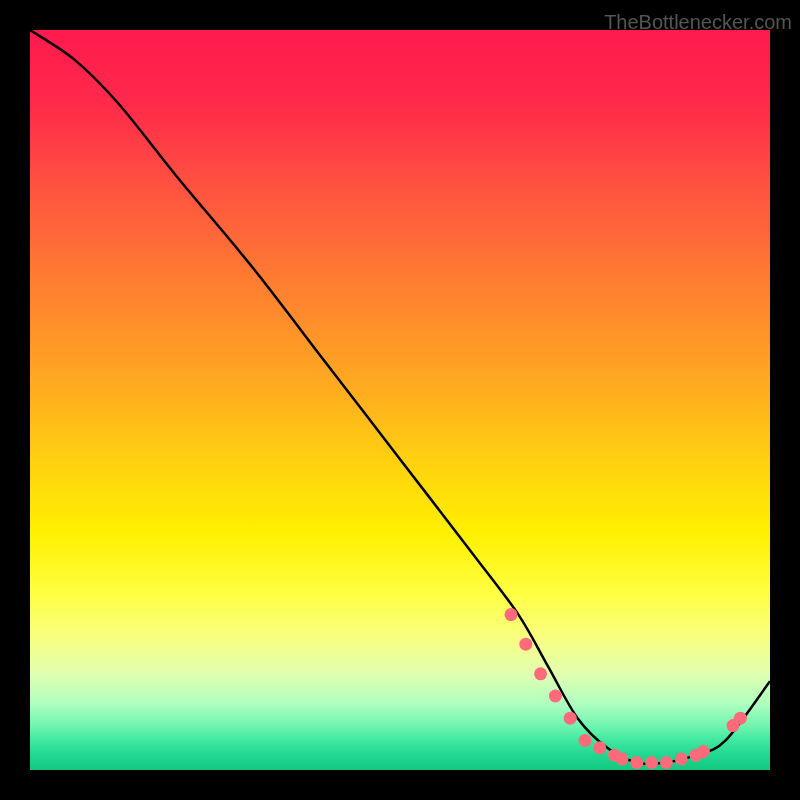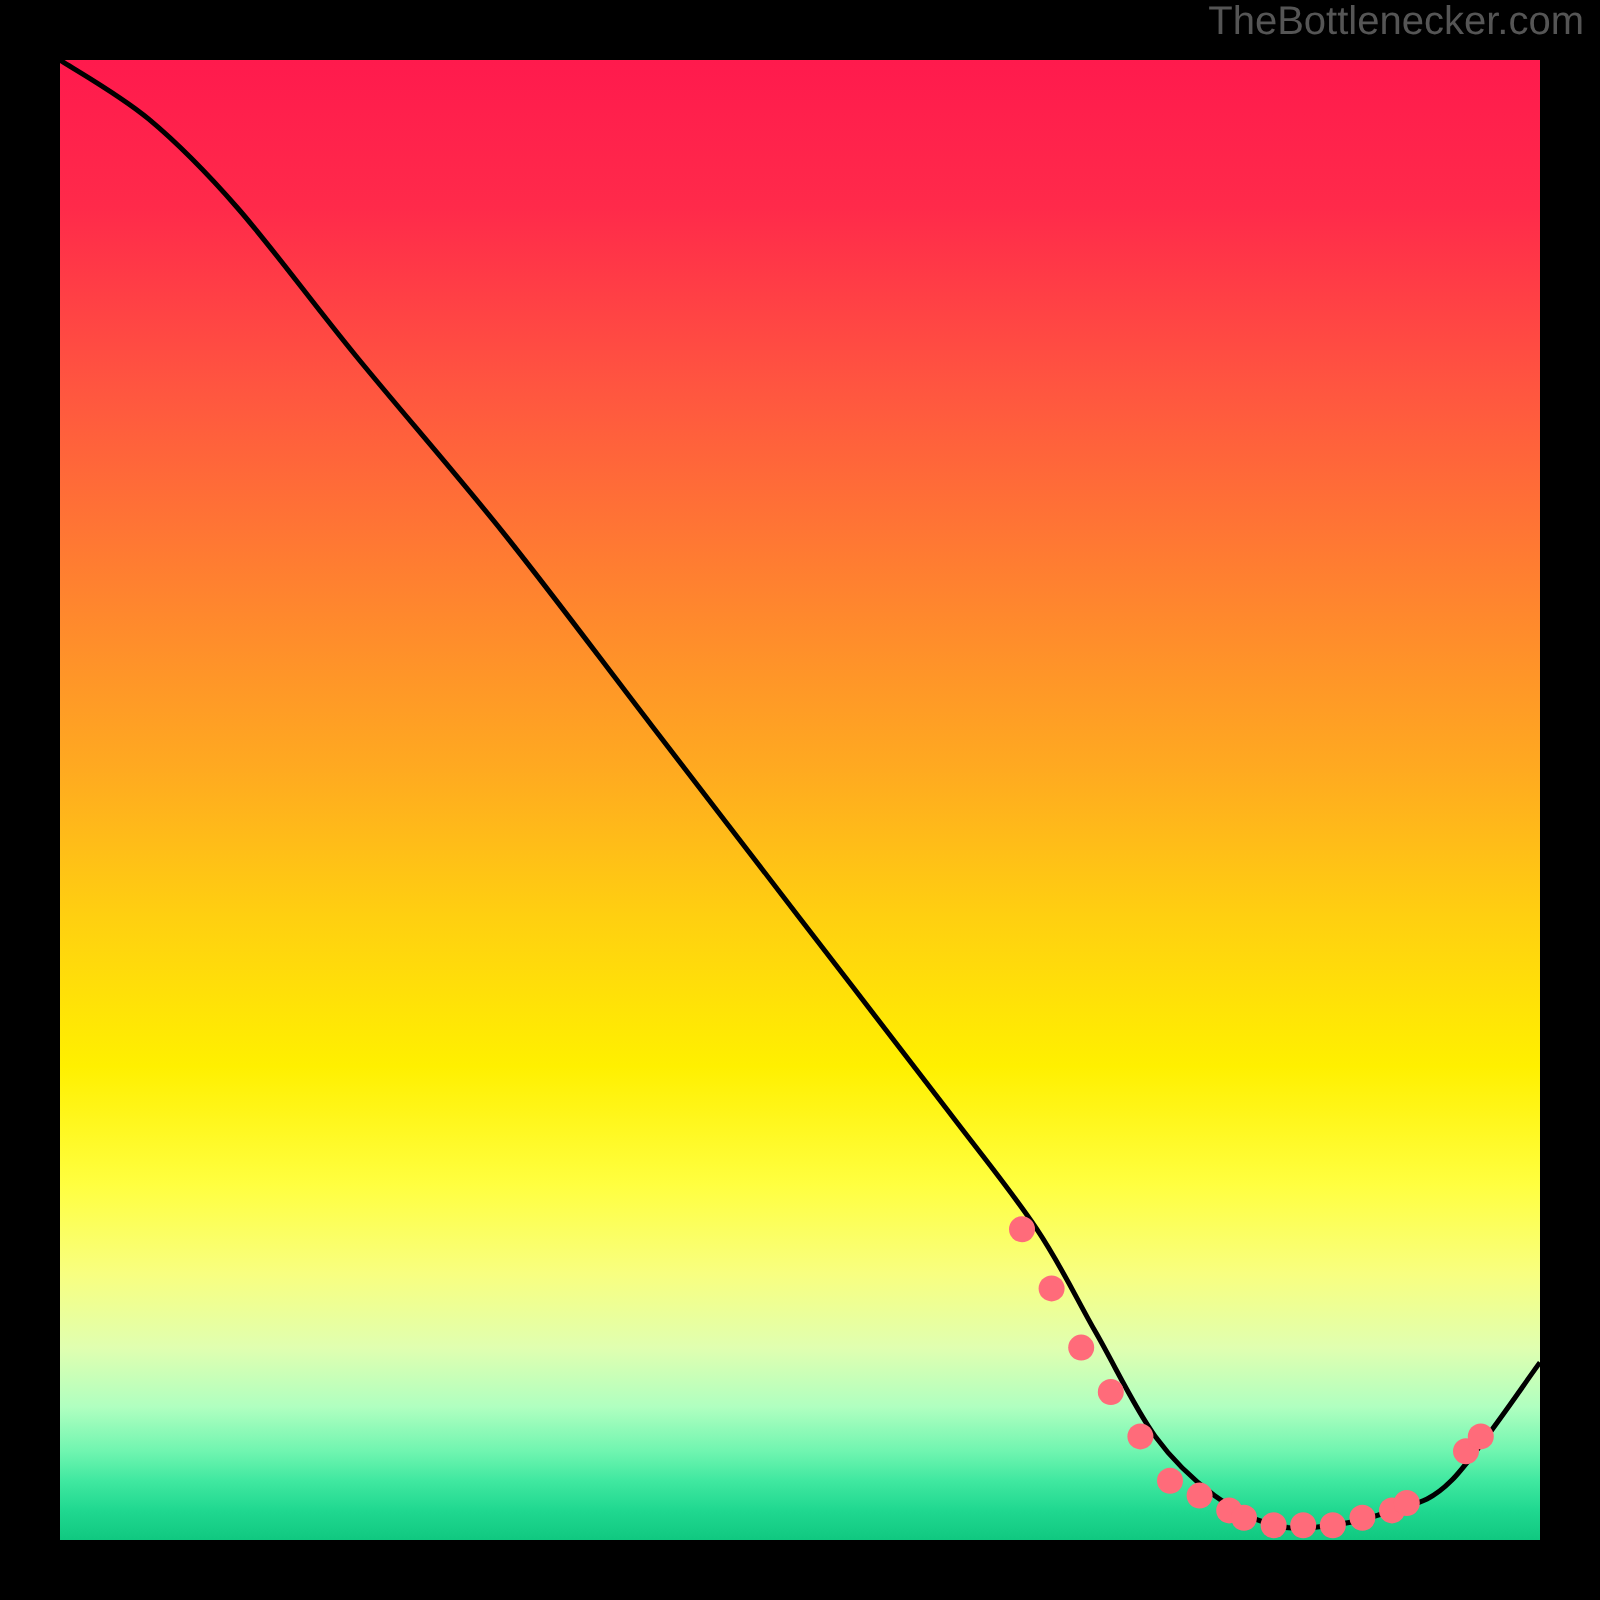--- a/index.html
+++ b/index.html
@@ -5,21 +5,21 @@
   * { margin: 0; padding: 0; box-sizing: border-box; }
   body {
     width: 800px;
     height: 800px;
     background: #000;
     position: relative;
     font-family: Arial, sans-serif;
   }
   .watermark {
     position: absolute;
-    top: 0;
+    top: 11px;
     right: 8px;
     color: #555;
     font-size: 20px;
     font-weight: 500;
     z-index: 10;
   }
   .plot-area {
     position: absolute;
     left: 30px;
     top: 30px;

